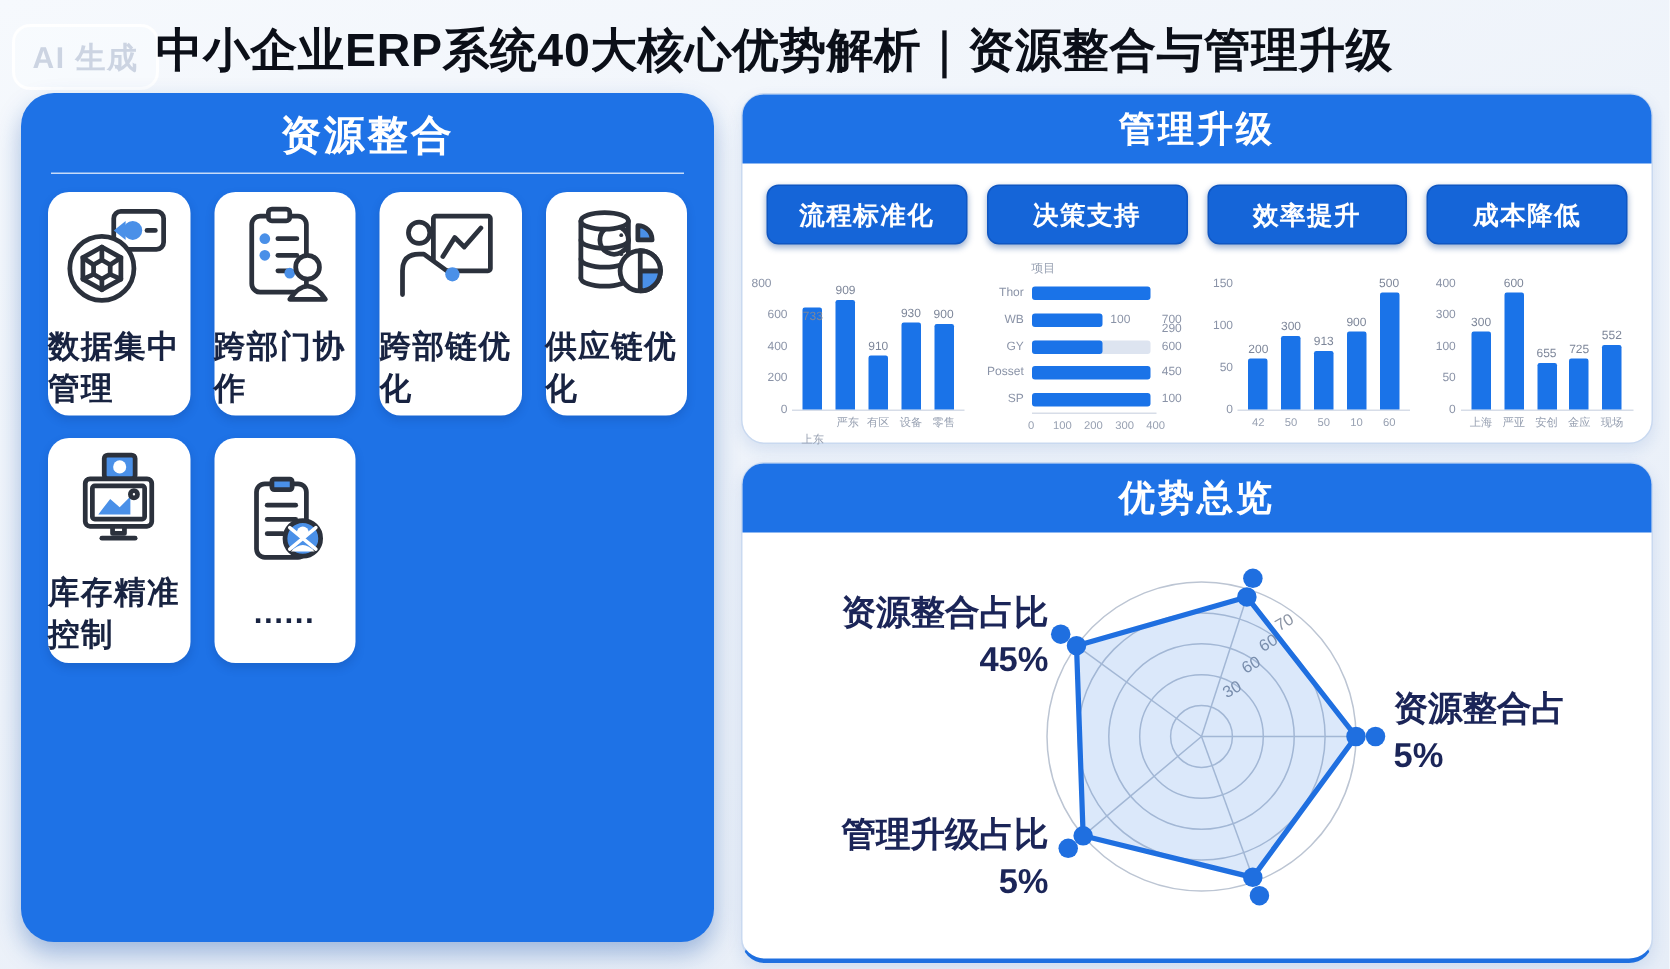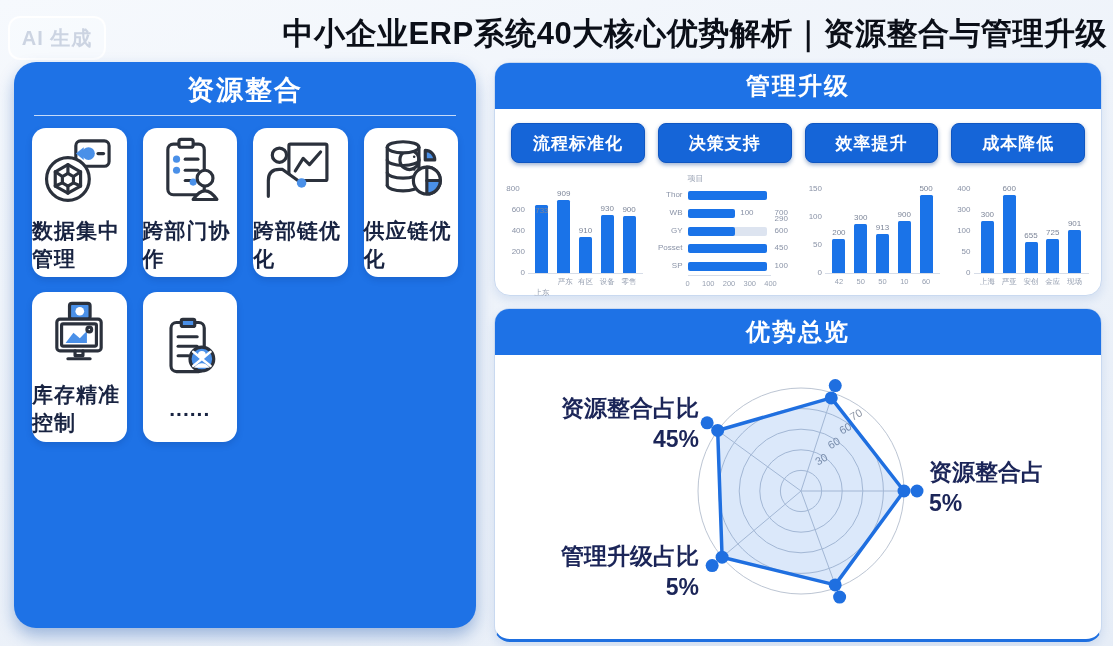--- a/index.html
+++ b/index.html
@@ -4,21 +4,21 @@
 <style>
   html,body{margin:0;padding:0;}
   .page{position:relative;width:1113px;height:646px;overflow:hidden;
     font-family:"Liberation Sans",sans-serif;
     background:linear-gradient(160deg,#f6f9fd 0%,#eef3fa 45%,#e6edf7 100%);}
   
   .ai-badge{position:absolute;left:8px;top:16px;width:94px;height:40px;
     border:2px solid rgba(255,255,255,.85);border-radius:12px;
     background:rgba(250,252,255,.45);color:#ccd4e2;font-size:20px;font-weight:700;
     display:flex;align-items:center;justify-content:center;letter-spacing:1px;}
-  .page-title{position:absolute;left:104px;right:6px;top:13px;text-align:right;
+  .page-title{position:absolute;left:104px;right:6px;top:13px;text-align:left;
     font-size:31px;font-weight:900;color:#0b0f18;letter-spacing:.5px;white-space:nowrap;}
   
   .panel-left{position:absolute;left:14px;top:62px;width:462px;height:566px;
     background:#1e72e6;border-radius:22px;box-shadow:0 8px 16px rgba(18,78,168,.35);}
   .panel-left-title{position:absolute;top:10px;left:0;right:0;text-align:center;
     color:#fff;font-size:27px;font-weight:800;letter-spacing:2px;}
   .panel-left-divider{position:absolute;top:53px;left:20px;right:20px;height:0;
     border-top:1.5px solid rgba(255,255,255,.75);}
   .cards{position:absolute;top:66px;left:18px;right:18px;bottom:22px;
     display:grid;grid-template-columns:1fr 1fr 1fr 1fr;grid-template-rows:1fr 1fr 1fr;
@@ -189,21 +189,21 @@
     <div class="panel-header">管理升级</div>
     <div class="btn-row">
       <div class="chip">流程标准化</div>
       <div class="chip">决策支持</div>
       <div class="chip">效率提升</div>
       <div class="chip">成本降低</div>
     </div>
     <div class="charts-row">
       <div class="mini-chart">
           <span class="axisline" style="left: 27px; top: 100px; width: 115px; height: 1px;"></span>
-          <span class="tick" style="left: 0px; top: 11px; width: 24px; text-align: center;">800</span>
+          <span class="tick" style="left: 0px; top: 11px; width: 24px; text-align: left;">800</span>
           <span class="tick" style="left: 0px; top: 32px; width: 24px; text-align: right;">600</span>
           <span class="tick" style="left: 0px; top: 53px; width: 24px; text-align: right;">400</span>
           <span class="tick" style="left: 0px; top: 74px; width: 24px; text-align: right;">200</span>
           <span class="tick" style="left: 0px; top: 95px; width: 24px; text-align: right;">0</span>
           <span class="bar" style="left: 34.4px; top: 31.75px; width: 13px; height: 68.25px; background: rgb(26, 115, 232);"></span>
           <span class="dlabel" style="left: 20.4px; top: 20.75px; width: 41px; margin-top: 12px;">733</span>
           <span class="cat" style="left: 20.4px; top: 115px; width: 41px;">上东</span>
           <span class="bar" style="left: 56.2px; top: 26.5px; width: 13px; height: 73.5px; background: rgb(26, 115, 232);"></span>
           <span class="dlabel" style="left: 42.2px; top: 15.5px; width: 41px;">909</span>
           <span class="cat" style="left: 42.2px; top: 104px; width: 44px;">严东</span>
@@ -278,21 +278,21 @@
           <span class="bar" style="left: 56.2px; top: 22.3px; width: 13px; height: 77.7px; background: rgb(26, 115, 232);"></span>
           <span class="dlabel" style="left: 42.2px; top: 11.3px; width: 41px;">600</span>
           <span class="cat" style="left: 42.2px; top: 104px; width: 41px;">严亚</span>
           <span class="bar" style="left: 78px; top: 68.5px; width: 13px; height: 31.5px; background: rgb(26, 115, 232);"></span>
           <span class="dlabel" style="left: 64px; top: 57.5px; width: 41px;">655</span>
           <span class="cat" style="left: 64px; top: 104px; width: 41px;">安创</span>
           <span class="bar" style="left: 99.8px; top: 66.4px; width: 13px; height: 33.6px; background: rgb(26, 115, 232);"></span>
           <span class="dlabel" style="left: 85.8px; top: 55.4px; width: 41px;">725</span>
           <span class="cat" style="left: 85.8px; top: 104px; width: 41px;">金应</span>
           <span class="bar" style="left: 121.6px; top: 56.95px; width: 13px; height: 43.05px; background: rgb(26, 115, 232);"></span>
-          <span class="dlabel" style="left: 107.6px; top: 45.95px; width: 41px;">901</span>
+          <span class="dlabel" style="left: 107.6px; top: 45.95px; width: 41px;">552</span>
           <span class="cat" style="left: 107.6px; top: 104px; width: 41px;">现场</span>
         </div>
     </div>
   </div>
 
   <div class="rpanel panel-overview">
     <div class="panel-header">优势总览</div>
     <svg class="radar-svg" id="radar" width="606" height="284" style="top:46px">
         <circle cx="306" cy="136" r="20.6" fill="none" stroke="#bcc5d3" stroke-width="1"></circle>
         <circle cx="306" cy="136" r="41.2" fill="none" stroke="#bcc5d3" stroke-width="1"></circle>

